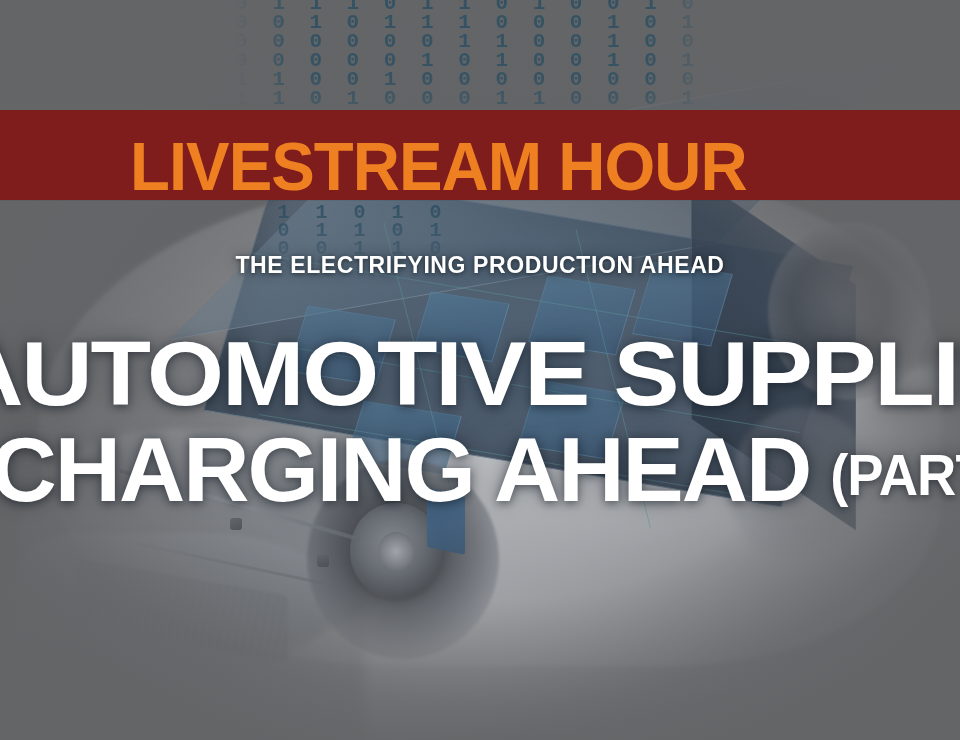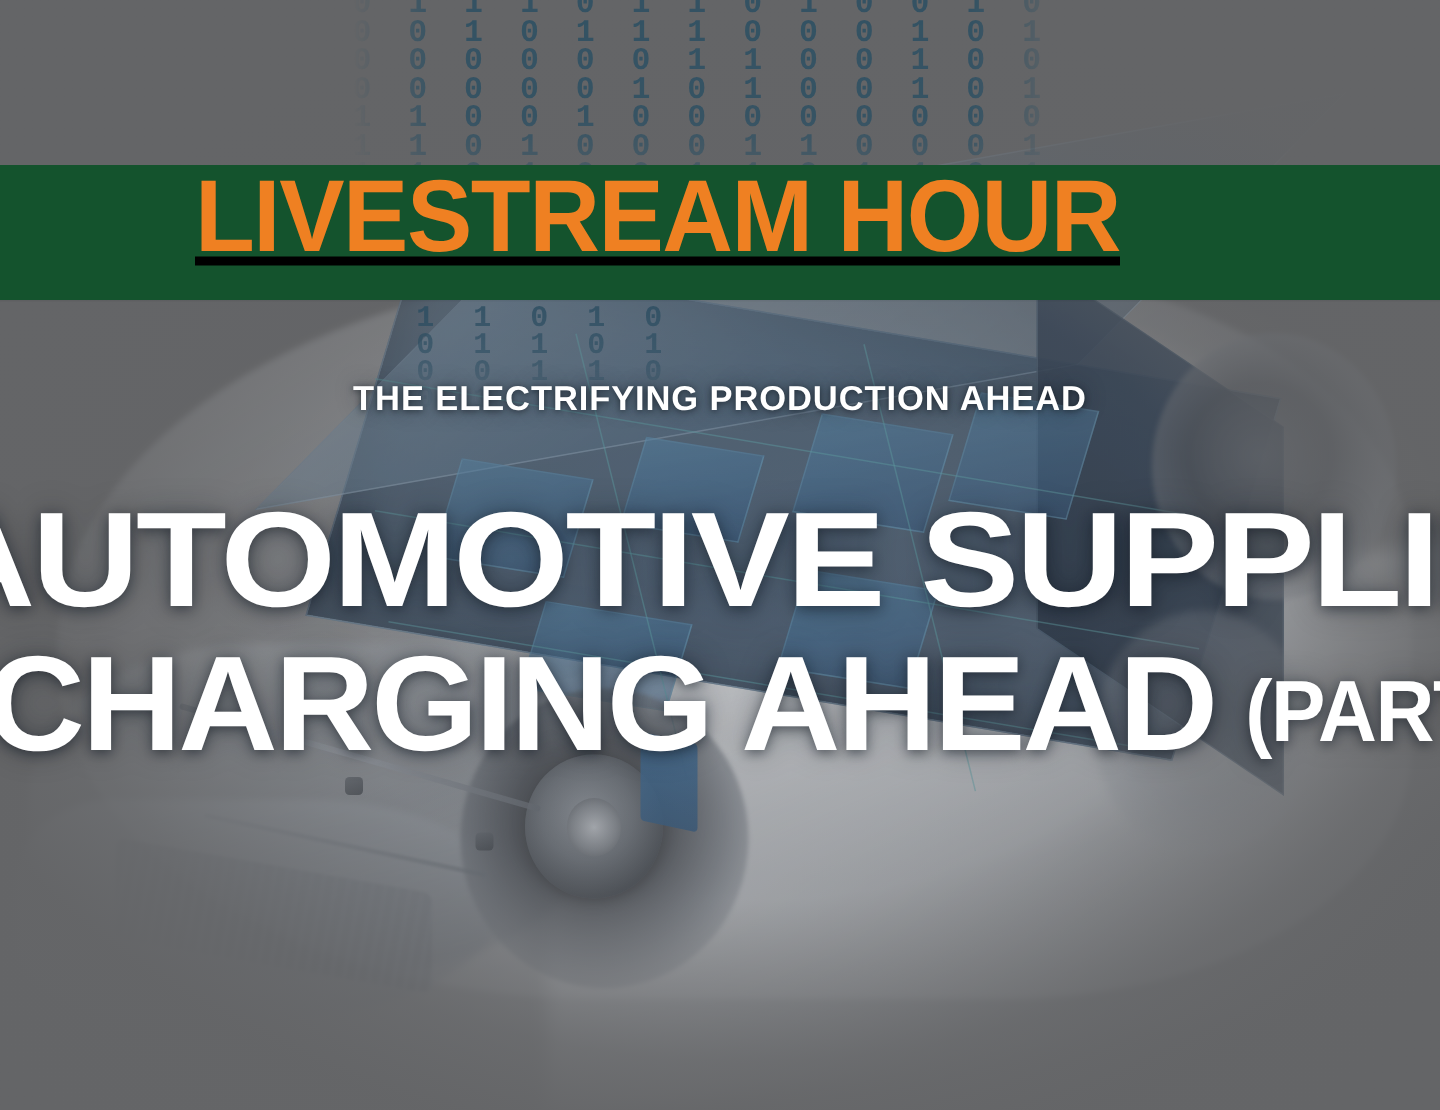--- a/index.html
+++ b/index.html
@@ -174,24 +174,23 @@
     color:#2b4d61;white-space:pre;opacity:.80;
     -webkit-mask-image:linear-gradient(180deg, rgba(0,0,0,1) 0%, rgba(0,0,0,.7) 50%, rgba(0,0,0,.18) 80%, rgba(0,0,0,0) 100%);
     mask-image:linear-gradient(180deg, rgba(0,0,0,1) 0%, rgba(0,0,0,.7) 50%, rgba(0,0,0,.18) 80%, rgba(0,0,0,0) 100%);
     pointer-events:none;
     text-align:center;
   }
 
   
   .banner{
     position:absolute;left:0;top:110px;width:100%;height:90px;
-    background:#14532d;
-    display:flex;align-items:flex-start;
+    background:#7f1d1d;
+    display:flex;align-items:flex-end;
     box-shadow:0 1px 0 rgba(0,0,0,.05);
-    text-decoration:underline;
   }
   .banner-title{
     margin:0 0 0 130px;
     font-family:"Liberation Sans",sans-serif;
     font-weight:700;
     font-size:68px;
     line-height:1;
     letter-spacing:-1px;
     color:#ef8022;
     transform:scaleX(.96);

